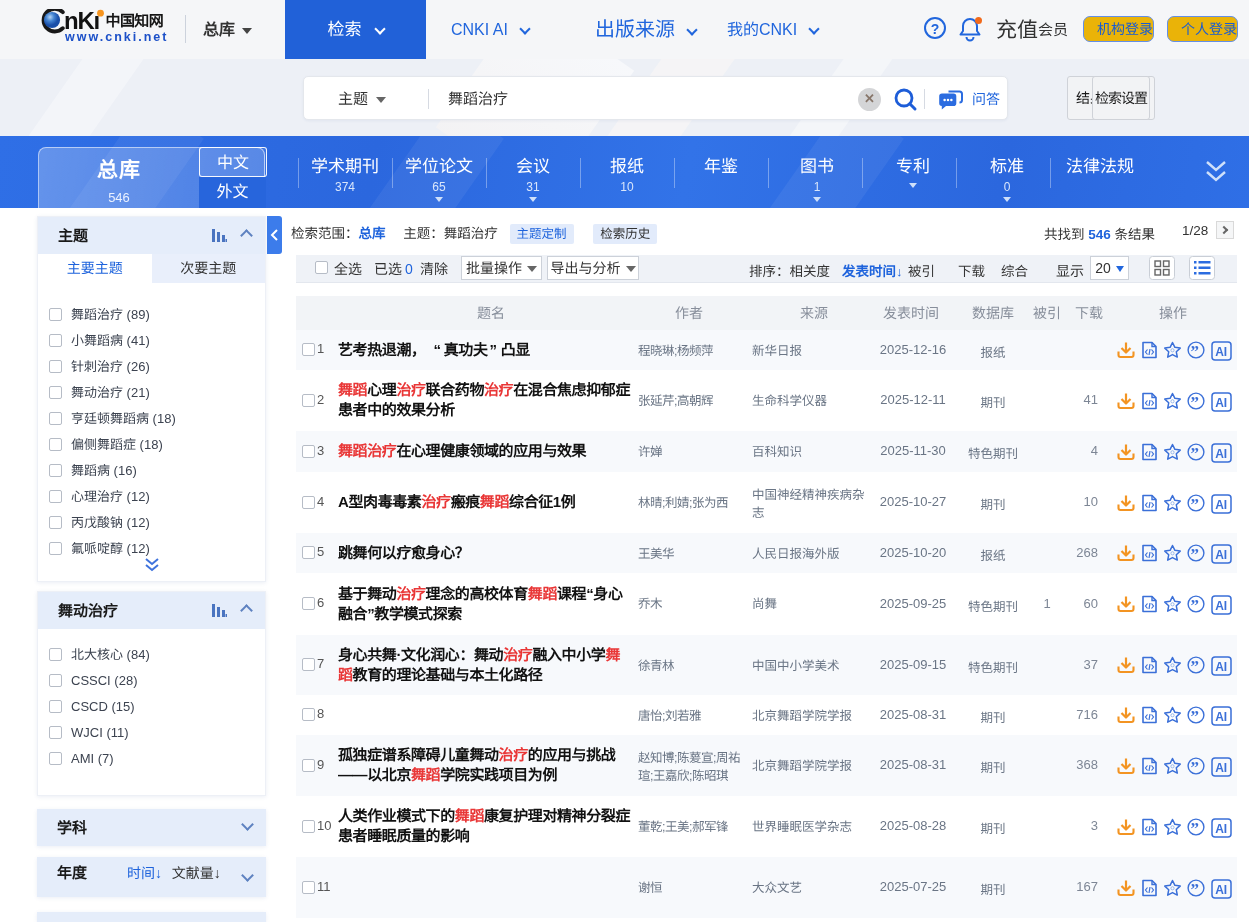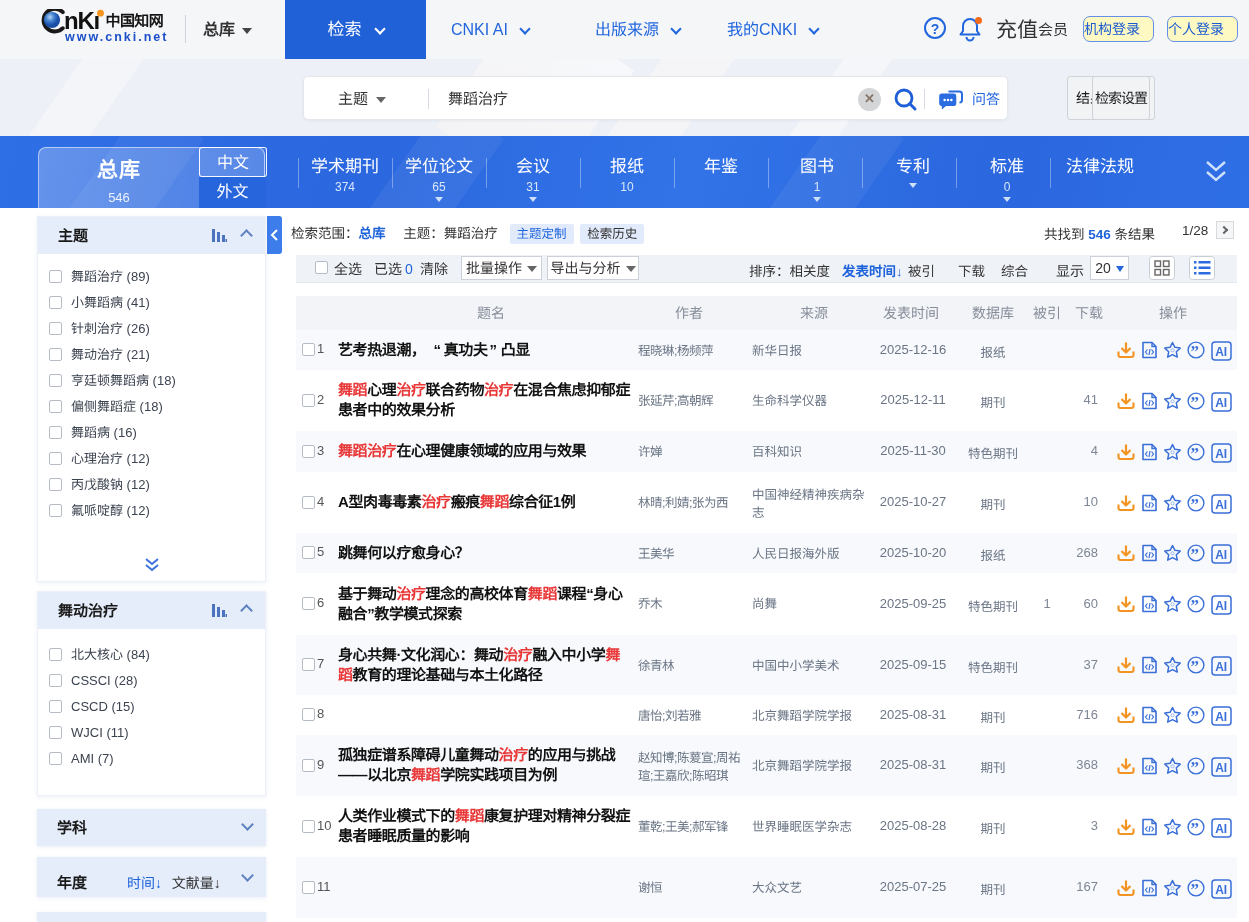--- a/index.html
+++ b/index.html
@@ -8,21 +8,21 @@
 body{font-family:"Liberation Sans",sans-serif;background:#fff;position:relative;font-size:14px;color:#262626;}
 .abs{position:absolute;}
 
 .top{position:absolute;left:0;top:0;width:1249px;height:59px;background:#f5f6f8;}
 .topnav{position:absolute;top:0;height:59px;line-height:59px;font-size:17px;color:#333;}
 .caret{display:inline-block;width:0;height:0;border-left:5px solid transparent;border-right:5px solid transparent;border-top:6px solid #444;vertical-align:middle;margin-left:7px;}
 .chvr{display:inline-block;width:8px;height:8px;border-right:2px solid #2166dd;border-bottom:2px solid #2166dd;transform:rotate(45deg);vertical-align:2px;margin-left:10px;}
 .chvrw{border-color:#fff;}
 .jiansuo{position:absolute;left:285px;top:0;width:141px;height:59px;background:#2161d8;color:#fff;text-align:center;font-size:17px;line-height:59px;}
 .bluelink{color:#2166dd;}
-.hbtn{position:absolute;top:16px;height:26px;line-height:24px;border:1px solid #638fe8;border-radius:7px;background:#fef9c3;color:#1b5cd0;font-size:14px;text-align:left;white-space:nowrap;}
+.hbtn{position:absolute;top:16px;height:26px;line-height:24px;border:1px solid #638fe8;border-radius:7px;background:#eab308;color:#1b5cd0;font-size:14px;text-align:right;white-space:nowrap;}
 
 .searcharea{position:absolute;left:0;top:59px;width:1249px;height:77px;background:#edf0f6;overflow:hidden;}
 .stripe{position:absolute;top:-40px;height:160px;width:90px;background:rgba(255,255,255,.4);transform:rotate(35deg);}
 .searchbox{position:absolute;left:303px;top:17px;width:705px;height:44px;background:#fff;border-radius:5px;border:1px solid #e4e7ec;box-shadow:0 1px 3px rgba(40,70,140,.06);}
 .sfield{position:absolute;left:34px;top:0;line-height:44px;font-size:15px;color:#333;}
 .ssep{position:absolute;left:124px;top:12px;width:1px;height:20px;background:#d6dae2;}
 .sterm{position:absolute;left:144px;top:0;line-height:44px;font-size:15px;color:#333;}
 .sclear{position:absolute;left:554px;top:11px;width:23px;height:23px;border-radius:50%;background:#d4d5d7;color:#87766a;text-align:center;line-height:22px;font-size:13px;font-weight:bold;}
 .sbtn2{position:absolute;top:17px;height:44px;line-height:42px;background:#f2f3f5;border:1px solid #cfd2d8;border-radius:3px;text-align:center;font-size:14px;color:#1a1a1a;white-space:nowrap;}
 
@@ -92,21 +92,21 @@
 <circle cx="13" cy="11" r="8.1" fill="url(#gl)"></circle>
 <text x="25" y="19.5" font-family="Liberation Sans,sans-serif" font-size="24" font-weight="bold" fill="#111" letter-spacing="-1.2">nKı</text>
 <circle cx="61.5" cy="4.2" r="3.4" fill="#f7941d"></circle>
 <text x="66.5" y="17" font-family="Liberation Sans,sans-serif" font-size="15px" font-weight="bold" fill="#151515" letter-spacing="-0.6">中国知网</text>
 <text x="26" y="32" font-family="Liberation Sans,sans-serif" font-size="12.5" font-weight="bold" fill="#1c50c8" letter-spacing="2">www.cnki.net</text>
 </svg>
   <div class="abs" style="left:185px;top:15px;width:1px;height:28px;background:#ccd2dc"></div>
   <div class="topnav" style="left:203px;font-weight:bold;font-size:16px">总库<span class="caret"></span></div>
   <div class="jiansuo">检索<span class="chvr chvrw" style="margin-left:14px"></span></div>
   <div class="topnav bluelink" style="left:451px;font-size:16px">CNKI AI<span class="chvr" style="margin-left:13px"></span></div>
-  <div class="topnav bluelink" style="left:595px;font-size:16px">出版来源<span class="chvr" style="margin-left:13px"></span></div>
+  <div class="topnav bluelink" style="left:595px;font-size:20px">出版来源<span class="chvr" style="margin-left:13px"></span></div>
   <div class="topnav bluelink" style="left:727px;font-size:16px">我的CNKI<span class="chvr" style="margin-left:13px"></span></div>
   <div class="abs" style="left:924px;top:17px;width:22px;height:22px;border:2px solid #2166dd;border-radius:50%;color:#2166dd;text-align:center;line-height:21px;font-size:14px;font-weight:bold">?</div>
   <svg class="abs" style="left:957px;top:14px" width="28" height="28" viewBox="0 0 28 28">
 <path d="M13 5 a7 7 0 0 1 7 7 v5 l2.5 3.5 H3.5 L6 17 v-5 a7 7 0 0 1 7-7 z" fill="none" stroke="#2166dd" stroke-width="2" stroke-linejoin="round"></path>
 <path d="M9.5 23 a3.5 3.5 0 0 0 7 0" fill="none" stroke="#2166dd" stroke-width="2"></path>
 <circle cx="21.5" cy="6.5" r="3.5" fill="#f26a1b"></circle>
 </svg>
   <div class="topnav" style="left:996px;font-size:21px">充值</div>
   <div class="topnav" style="left:1038px;font-size:15px">会员</div>
   <div class="hbtn" style="left:1083px;width:71px">机构登录</div>
@@ -195,21 +195,25 @@
 <div class="card" style="top:216px;height:366px">
   <div class="chead"><span class="ct">主题</span>
     <svg class="barsicon" viewBox="0 0 15 15">
         <rect x="0" y="1" width="3" height="13" fill="#4a74c0"></rect>
         <rect x="5" y="4" width="3" height="10" fill="#4a74c0"></rect>
         <rect x="10" y="7" width="3" height="7" fill="#4a74c0"></rect>
         <rect x="13.5" y="11" width="1.5" height="3" fill="#4a74c0"></rect>
       </svg>
     <div class="chev chevup"></div>
   </div>
-  <div style="margin-top:10px">
+  <div class="stabs">
+      <div class="stab on">主要主题</div>
+      <div class="stab off">次要主题</div>
+    </div>
+  <div style="margin-top:19px">
     <div class="citem"><span class="cbox"></span>舞蹈治疗 (89)</div>
     <div class="citem"><span class="cbox"></span>小舞蹈病 (41)</div>
     <div class="citem"><span class="cbox"></span>针刺治疗 (26)</div>
     <div class="citem"><span class="cbox"></span>舞动治疗 (21)</div>
     <div class="citem"><span class="cbox"></span>亨廷顿舞蹈病 (18)</div>
     <div class="citem"><span class="cbox"></span>偏侧舞蹈症 (18)</div>
     <div class="citem"><span class="cbox"></span>舞蹈病 (16)</div>
     <div class="citem"><span class="cbox"></span>心理治疗 (12)</div>
     <div class="citem"><span class="cbox"></span>丙戊酸钠 (12)</div>
     <div class="citem"><span class="cbox"></span>氟哌啶醇 (12)</div>
@@ -234,35 +238,35 @@
     <div class="citem"><span class="cbox"></span>CSSCI (28)</div>
     <div class="citem"><span class="cbox"></span>CSCD (15)</div>
     <div class="citem"><span class="cbox"></span>WJCI (11)</div>
     <div class="citem"><span class="cbox"></span>AMI (7)</div>
   </div>
 </div>
 <div class="card" style="top:809px;height:37px;border:none">
   <div class="chead"><span class="ct">学科</span><div class="chev chevdn"></div></div>
 </div>
 <div class="card" style="top:857px;height:40px;border:none">
-  <div class="chead" style="height:40px;line-height:51px"><span class="ct">年度</span>
+  <div class="chead" style="height:40px;line-height:32px"><span class="ct">年度</span>
     <span style="margin-left:36px;font-size:14px;color:#1e63dc">时间<span style="font-weight:bold">↓</span></span>
     <span style="margin-left:6px;font-size:14px;color:#333">文献量<span style="font-weight:bold">↓</span></span>
     <div class="chev chevdn" style="top:14px"></div>
   </div>
 </div>
 <div class="card" style="top:912px;height:10px;border:none">
     <div class="chead"></div>
   </div>
 
 <div class="abs" style="left:291px;top:222px;font-size:13.5px;color:#333">
   检索范围：<span style="color:#1e63dc;font-weight:bold">总库</span>
   <span style="margin-left:14px">主题：舞蹈治疗</span>
   <span class="chip" style="margin-left:8px;color:#1e63dc">主题定制</span>
-  <span class="chip" style="margin-left:3px;color:#333">检索历史</span>
+  <span class="chip" style="margin-left:16px;color:#333">检索历史</span>
 </div>
 <div class="abs" style="left:1044px;top:223px;font-size:13.5px;color:#333">共找到&nbsp;<span style="color:#1e63dc;font-weight:bold">546</span>&nbsp;条结果</div>
 <div class="abs" style="left:1182px;top:223px;font-size:13.5px;color:#333">1/28</div>
 <div class="abs" style="left:1216px;top:221px;width:18px;height:18px;border:1px solid #d9d9d9;background:#f5f6f7">
     <span style="display:block;width:6px;height:6px;border-right:2px solid #666;border-top:2px solid #666;transform:rotate(45deg);margin:5px 0 0 4px"></span>
   </div>
 
 <div class="toolbar">
   <span class="cbox2" style="margin-left:19px;margin-top:6px"></span>
   <span style="position:absolute;left:38px;top:4px;line-height:20px">全选</span>

